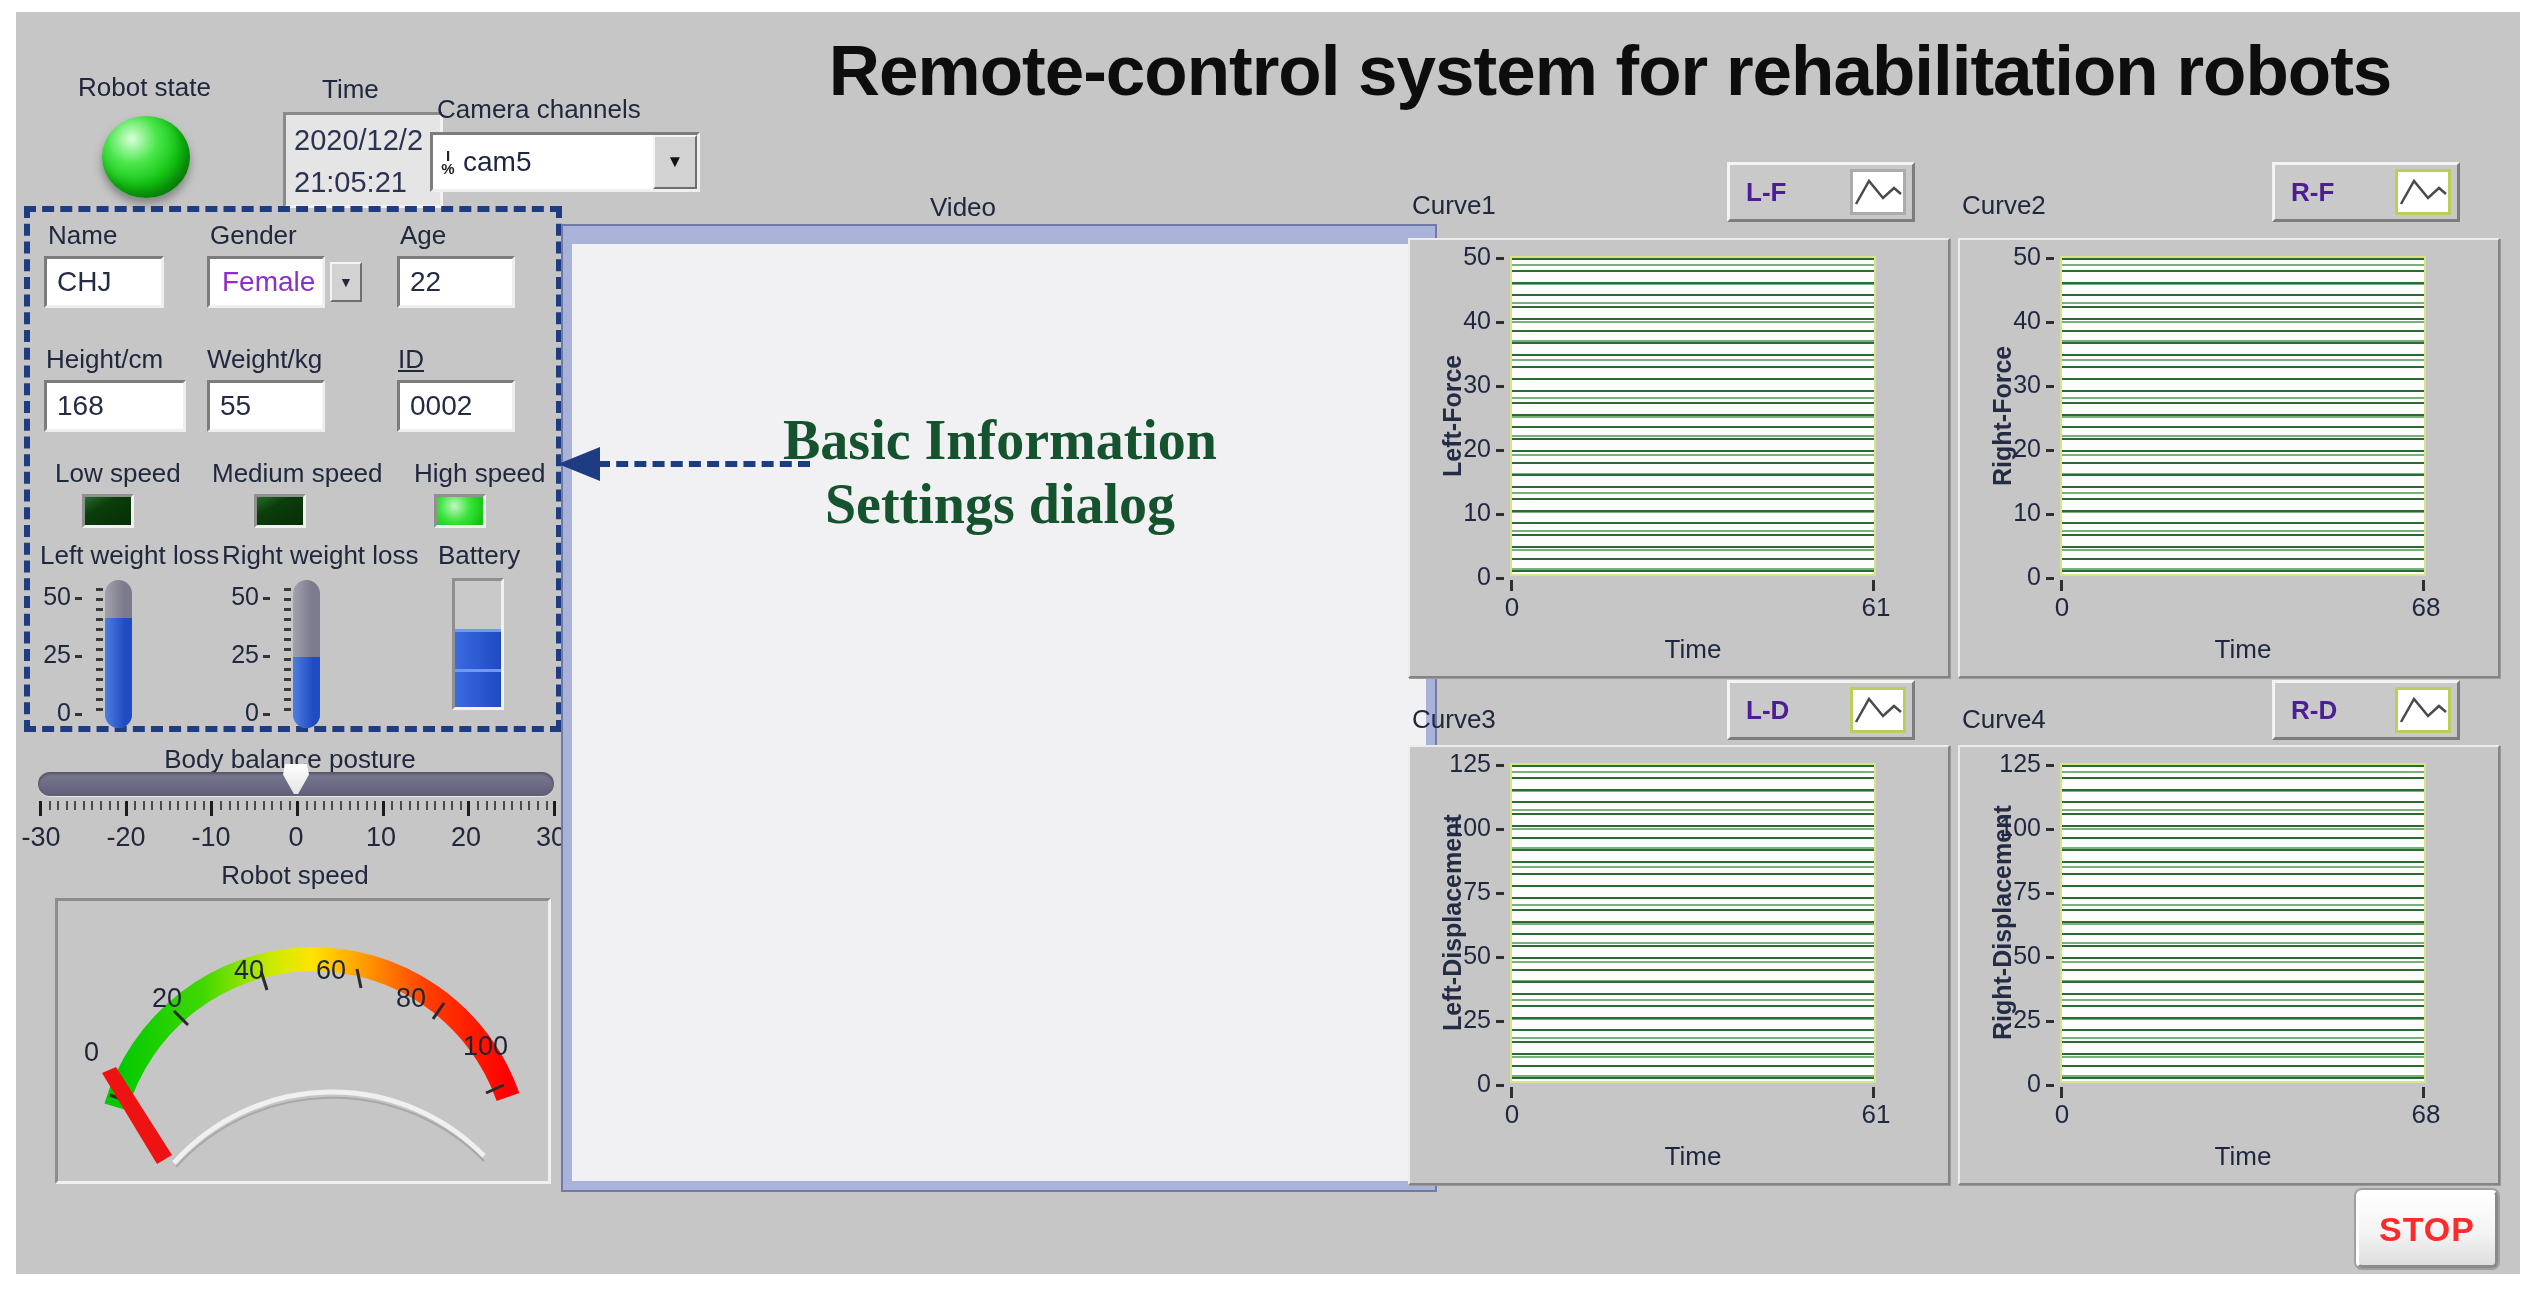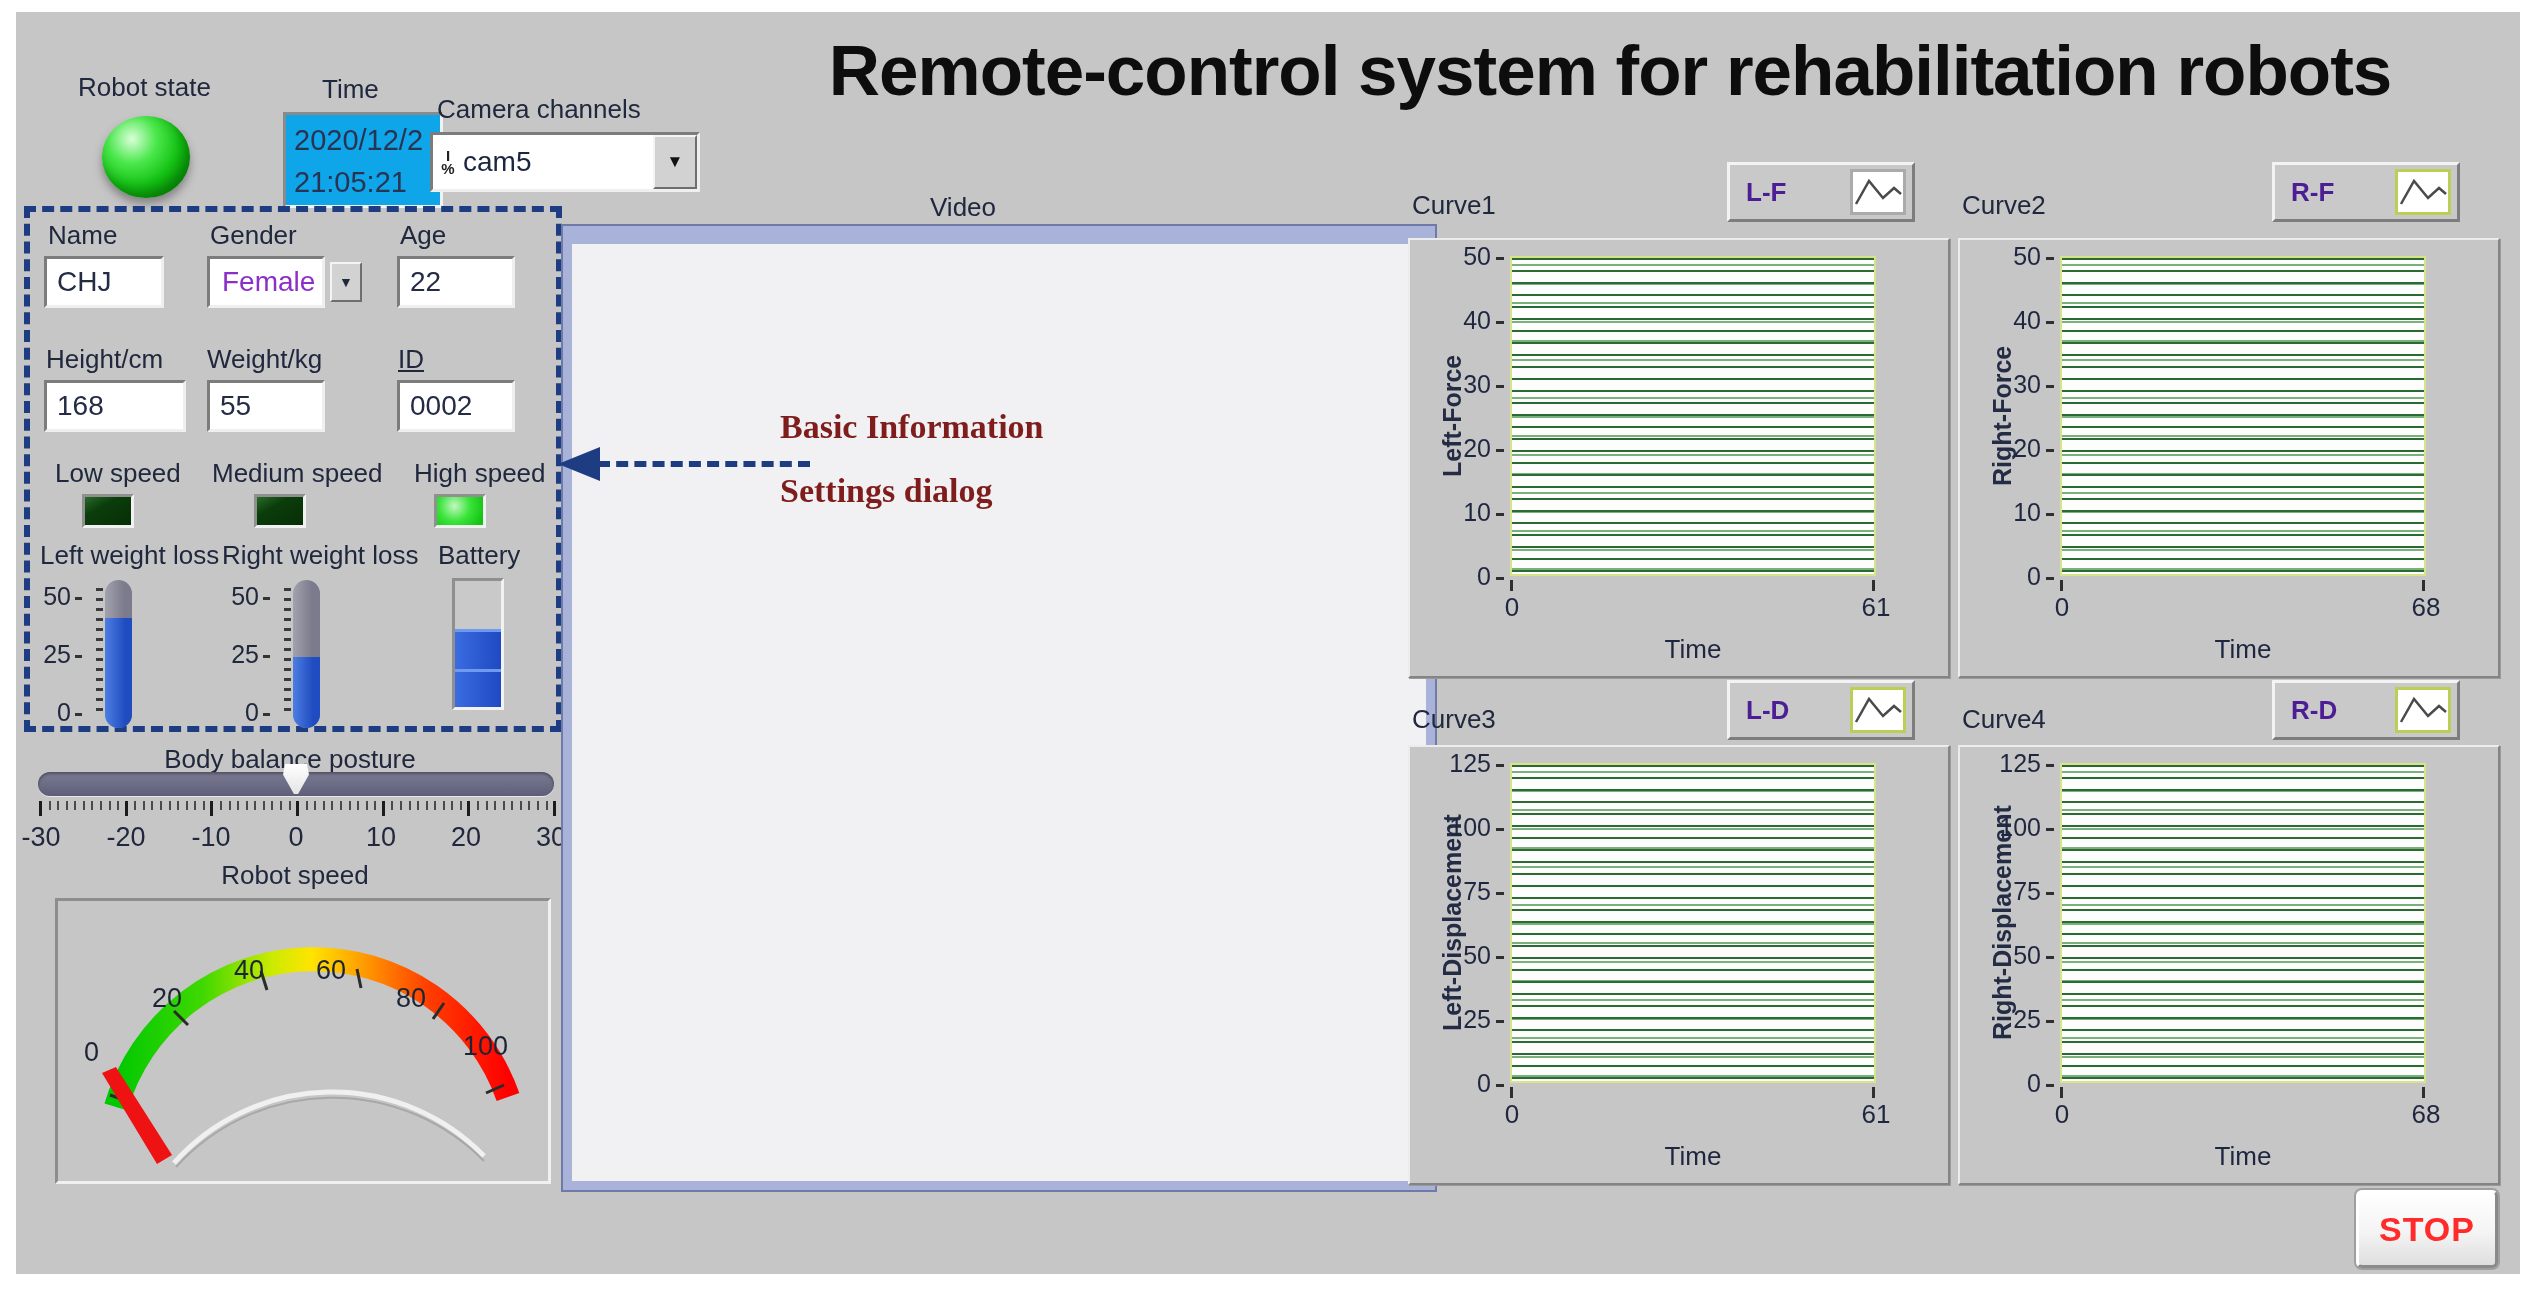--- a/index.html
+++ b/index.html
@@ -7,21 +7,21 @@
          font-family:"Liberation Sans","DejaVu Sans",sans-serif;color:#20283e;}
   #panel{position:absolute;left:16px;top:12px;width:2504px;height:1262px;background:#c6c6c6;}
 
   .lbl{position:absolute;font-size:26px;color:#20283e;white-space:nowrap;}
   .ctr{text-align:center;}
 
   
   .big-led{position:absolute;left:102px;top:116px;width:88px;height:82px;border-radius:50%;
     background:radial-gradient(circle at 34% 28%,#d9ffd9 0%,#4ae74a 30%,#13c113 58%,#079207 88%);
     box-shadow:0 6px 9px rgba(70,70,70,.5), inset -5px -7px 12px rgba(0,80,0,.45);}
-  .time-box{position:absolute;left:283px;top:112px;width:160px;height:96px;background:#0ea5e9;
+  .time-box{position:absolute;left:283px;top:112px;width:160px;height:96px;background:#e5e5e5;
     border:3px solid;border-color:#8a8a8a #f2f2f2 #f2f2f2 #8a8a8a;box-sizing:border-box;
     font-size:29px;color:#2b3352;padding:4px 0 0 8px;line-height:42px;}
   .combo{position:absolute;left:430px;top:132px;width:270px;height:60px;background:#ffffff;
     border:3px solid;border-color:#7c7c7c #efefef #efefef #7c7c7c;box-sizing:border-box;
     display:flex;align-items:center;}
   .io-glyph{width:30px;font-size:15px;line-height:13px;text-align:center;color:#222;font-weight:bold;}
   .combo-value{flex:1;font-size:28px;color:#1d2640;}
   .combo-dd{width:40px;align-self:stretch;background:#d2d2d2;border:2px solid;
     border-color:#f4f4f4 #6e6e6e #6e6e6e #f4f4f4;display:flex;align-items:center;justify-content:center;
     font-size:17px;color:#111;}
@@ -65,22 +65,22 @@
   .ruler-labels{position:absolute;left:18px;top:822px;width:556px;display:flex;justify-content:space-between;}
   .ruler-labels span{width:46px;text-align:center;font-size:27px;color:#20283e;}
 
   
   .gauge-box{position:absolute;left:55px;top:898px;width:496px;height:286px;background:#c6c6c6;
     border:3px solid;box-sizing:border-box;border-color:#8d8d8d #f0f0f0 #f0f0f0 #8d8d8d;}
 
   
   #video-panel{position:absolute;left:563px;top:226px;width:872px;height:964px;box-sizing:border-box;
     background:#f1f1f3;border:9px solid #a9b3da;border-top-width:18px;outline:2px solid #707aa6;}
-  .ann{position:absolute;left:780px;width:440px;text-align:left;font-family:"Liberation Serif","DejaVu Serif",serif;
-    font-weight:bold;font-size:34px;color:#7f1d1d;}
+  .ann{position:absolute;left:780px;width:440px;text-align:center;font-family:"Liberation Serif","DejaVu Serif",serif;
+    font-weight:bold;font-size:56px;color:#14532d;}
   #arrow-line{position:absolute;left:598px;top:461px;width:212px;height:0;border-top:6px dashed #1e3c82;}
   #arrow-head{position:absolute;left:558px;top:447px;width:0;height:0;border-top:17px solid transparent;
     border-bottom:17px solid transparent;border-right:42px solid #1e3c82;}
 
   
   .chart-box{position:absolute;width:542px;height:440px;background:#c6c6c6;border:2px solid;box-sizing:border-box;
     border-color:#ececec #848484 #848484 #ececec;box-shadow:1px 1px 0 #9a9a9a;}
   .plot{position:absolute;left:100px;top:16px;width:366px;height:320px;box-sizing:border-box;
     border:2px solid #d9e48a;background-color:#fdfdfd;
     background-image:repeating-linear-gradient(180deg,#2a6b33 0px,#2a6b33 2.5px,transparent 2.5px,transparent 12px),

